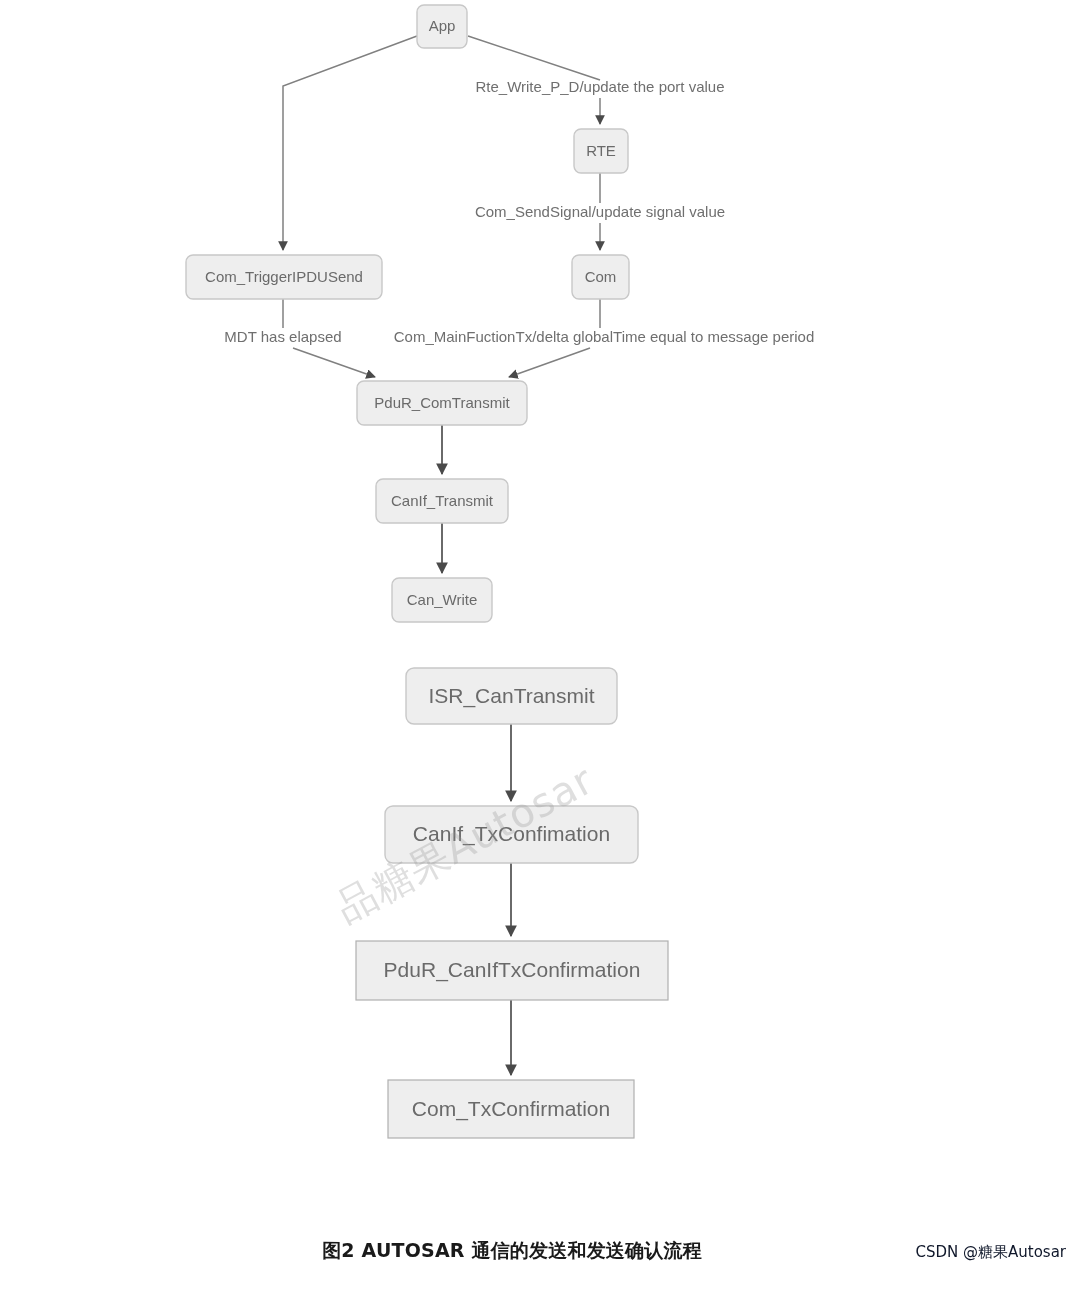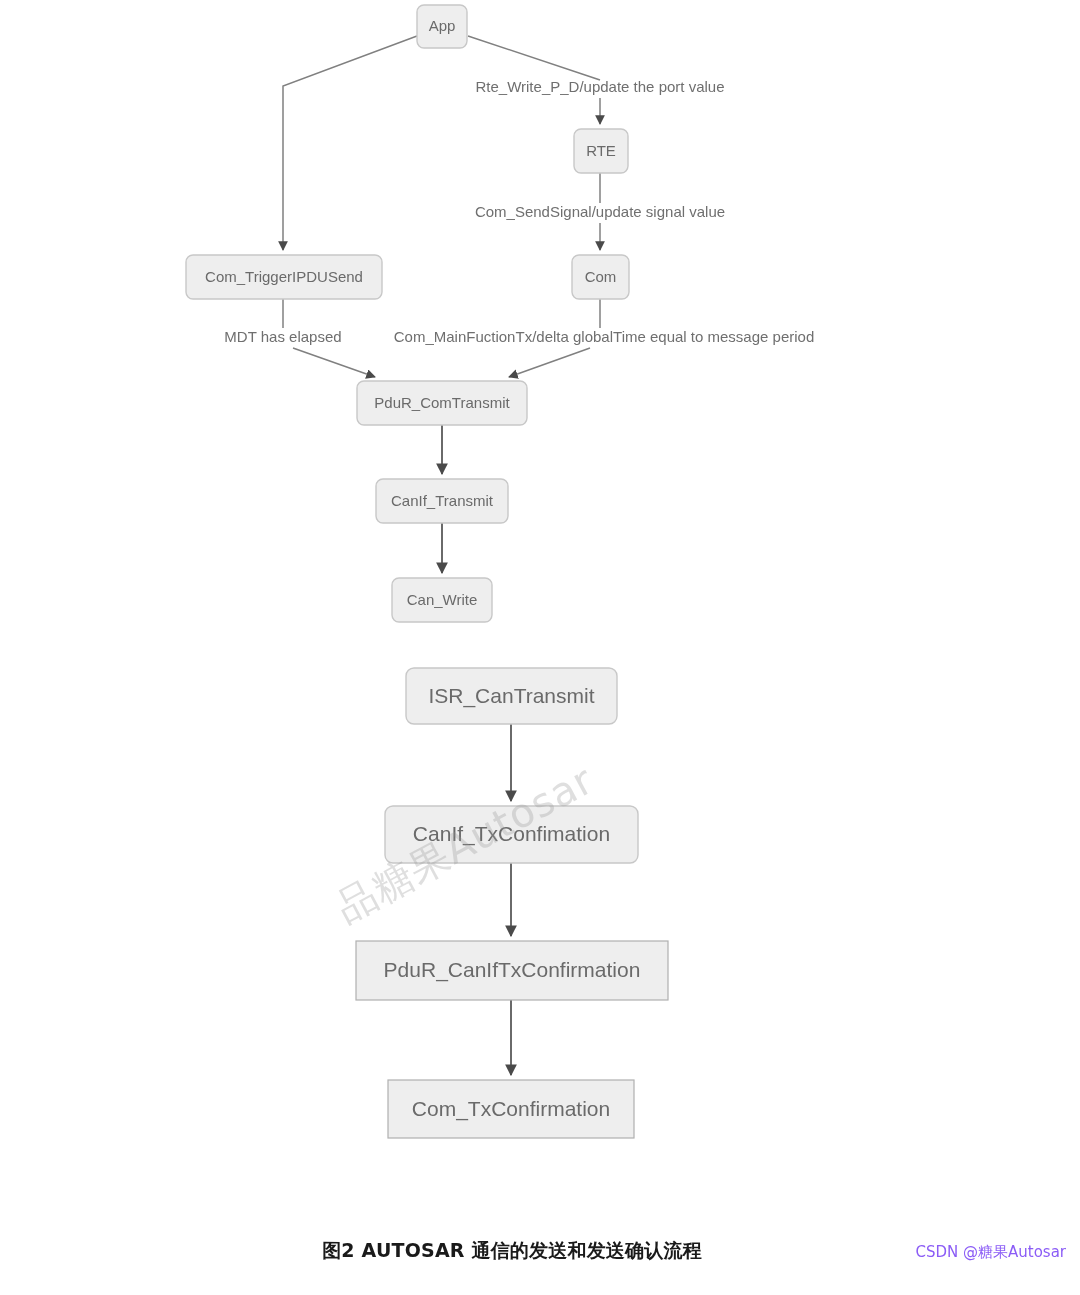--- a/index.html
+++ b/index.html
@@ -22,21 +22,21 @@
     font-size:15px;fill:#6f6f6f;text-anchor:middle;dominant-baseline:middle;
   }
   .caption{
     position:absolute;left:0;top:1238px;width:1024px;text-align:center;
     font-family:"DejaVu Sans","Liberation Sans",sans-serif;
     font-size:19px;font-weight:bold;color:#1a1a1a;letter-spacing:.2px;
   }
   .csdn-watermark{
     position:absolute;right:14px;top:1243px;
     font-family:"DejaVu Sans","Liberation Sans",sans-serif;
-    font-size:15px;color:#8b5cf6;white-space:nowrap;
+    font-size:15px;color:#0f172a;white-space:nowrap;
   }
   .diag-watermark{
     position:absolute;left:352px;top:880px;
     font-family:"DejaVu Sans","Liberation Sans",sans-serif;
     font-size:40px;color:rgba(150,150,150,0.30);
     transform:rotate(-28deg);transform-origin:left bottom;
     white-space:nowrap;pointer-events:none;letter-spacing:1px;
   }
 </style>
 </head>

